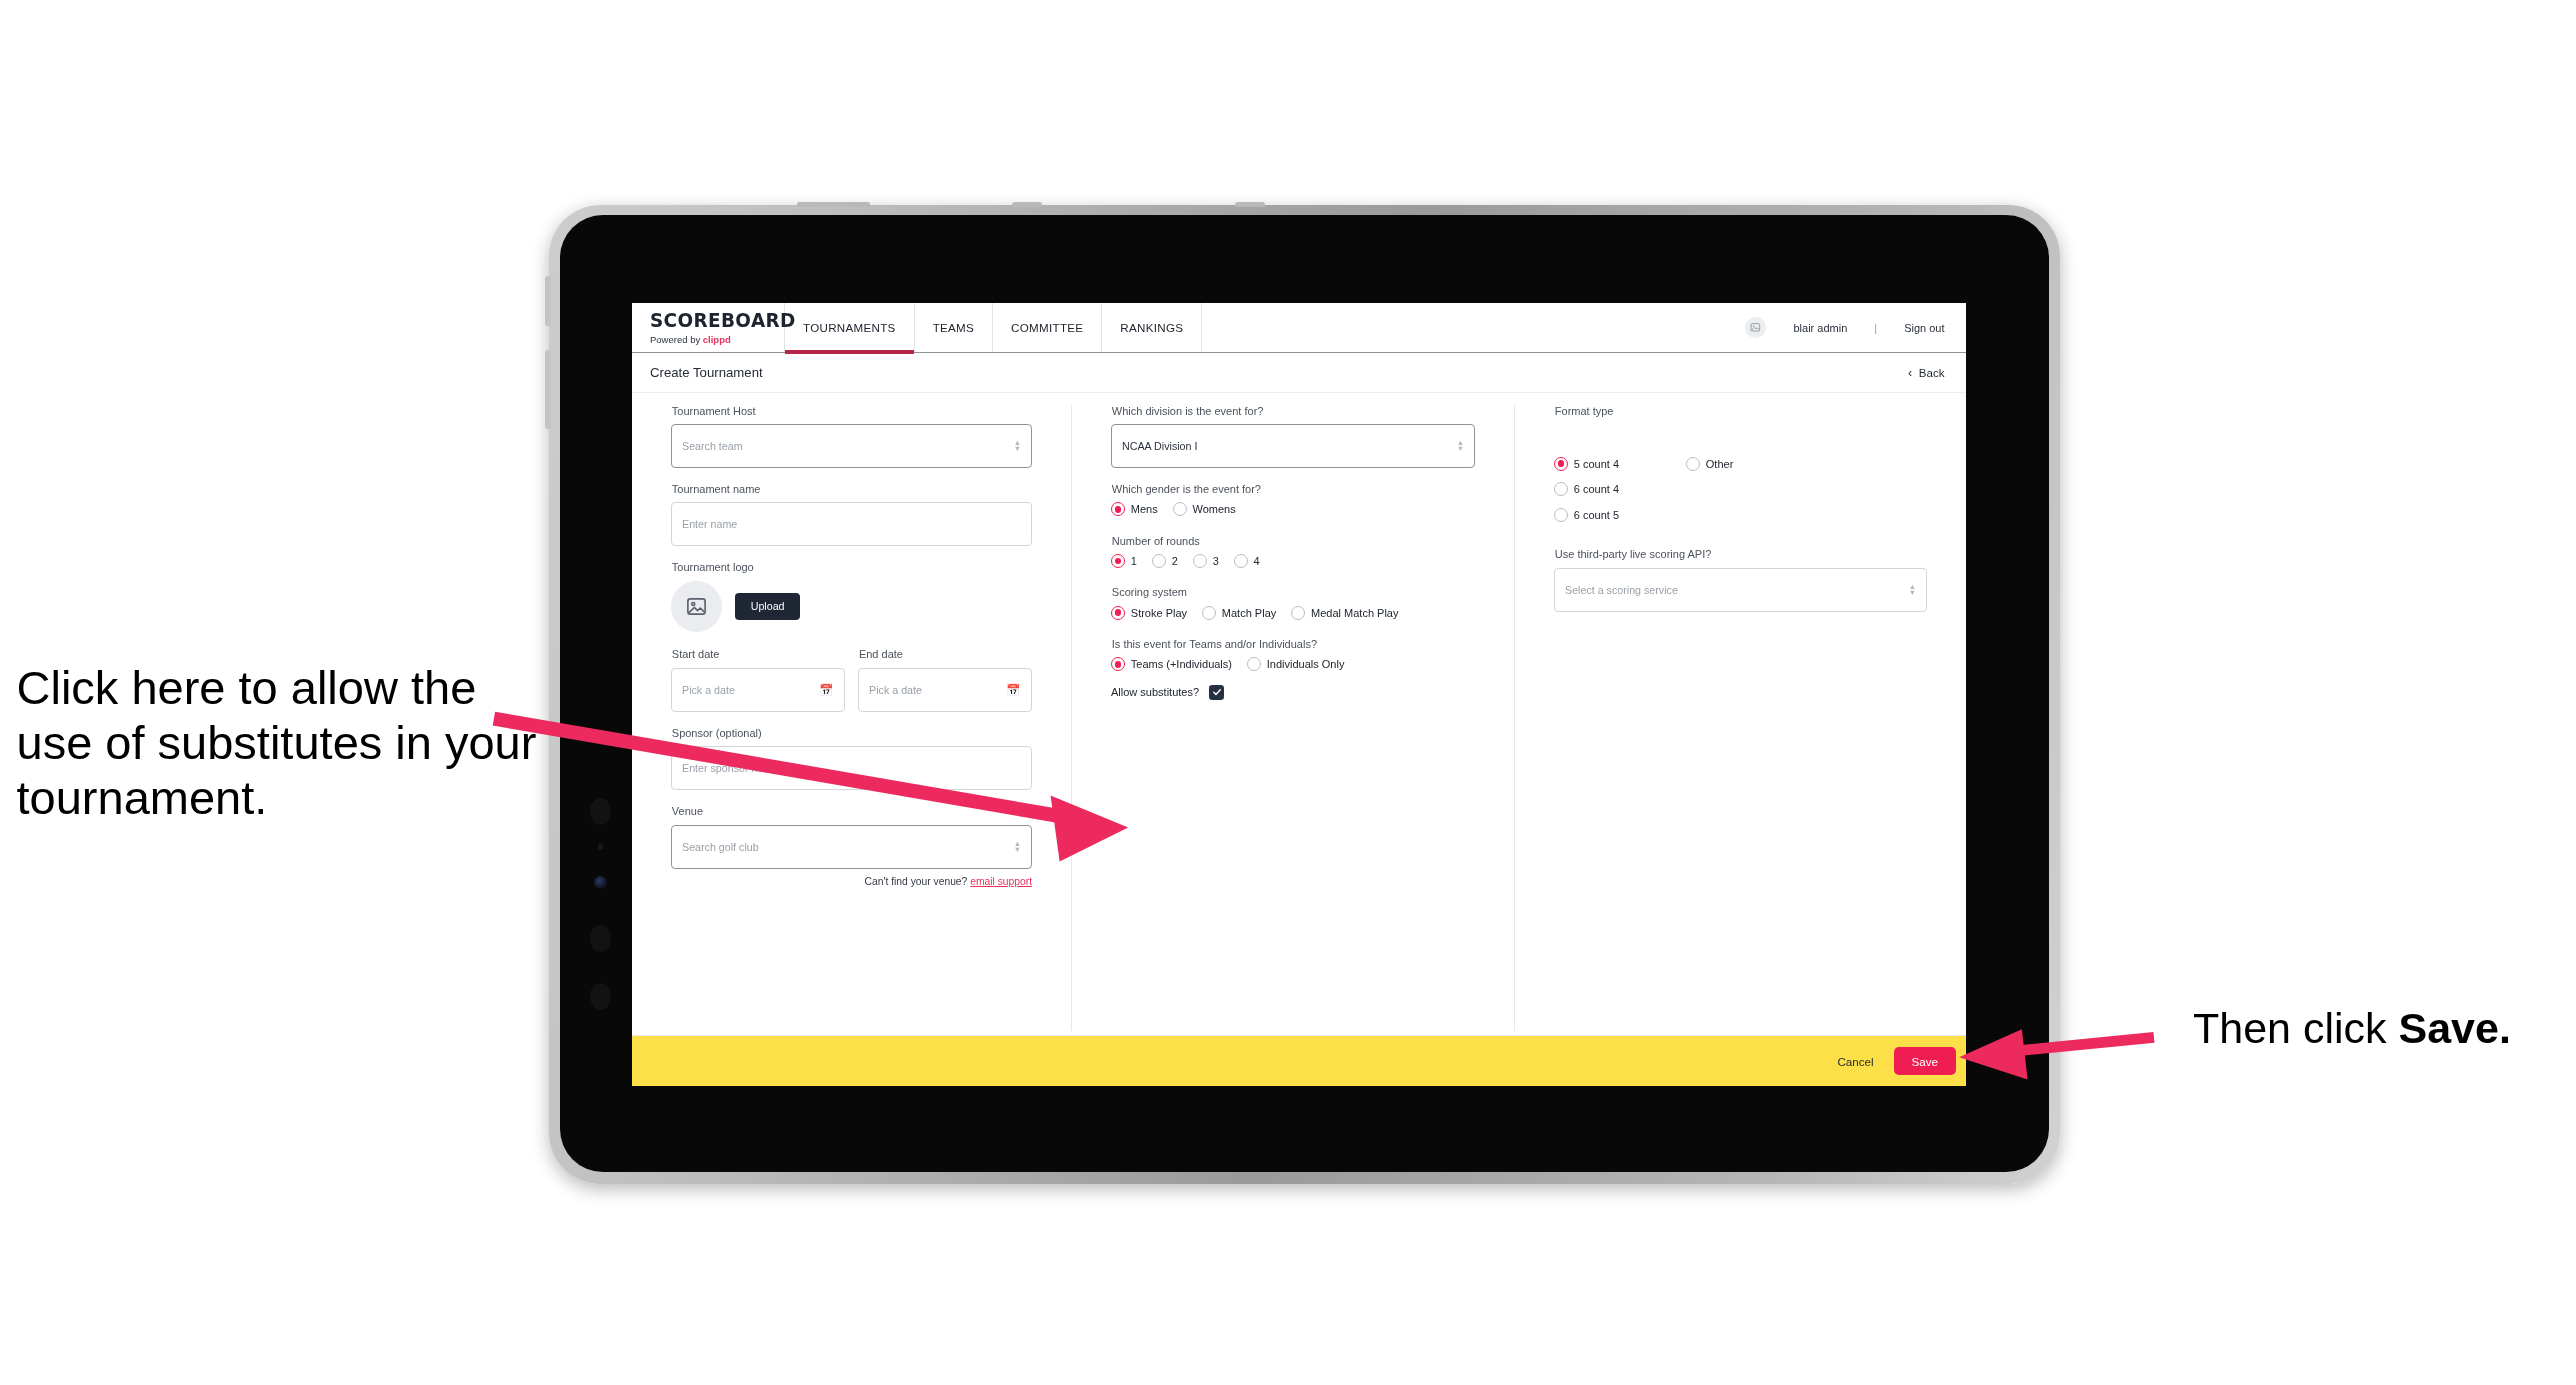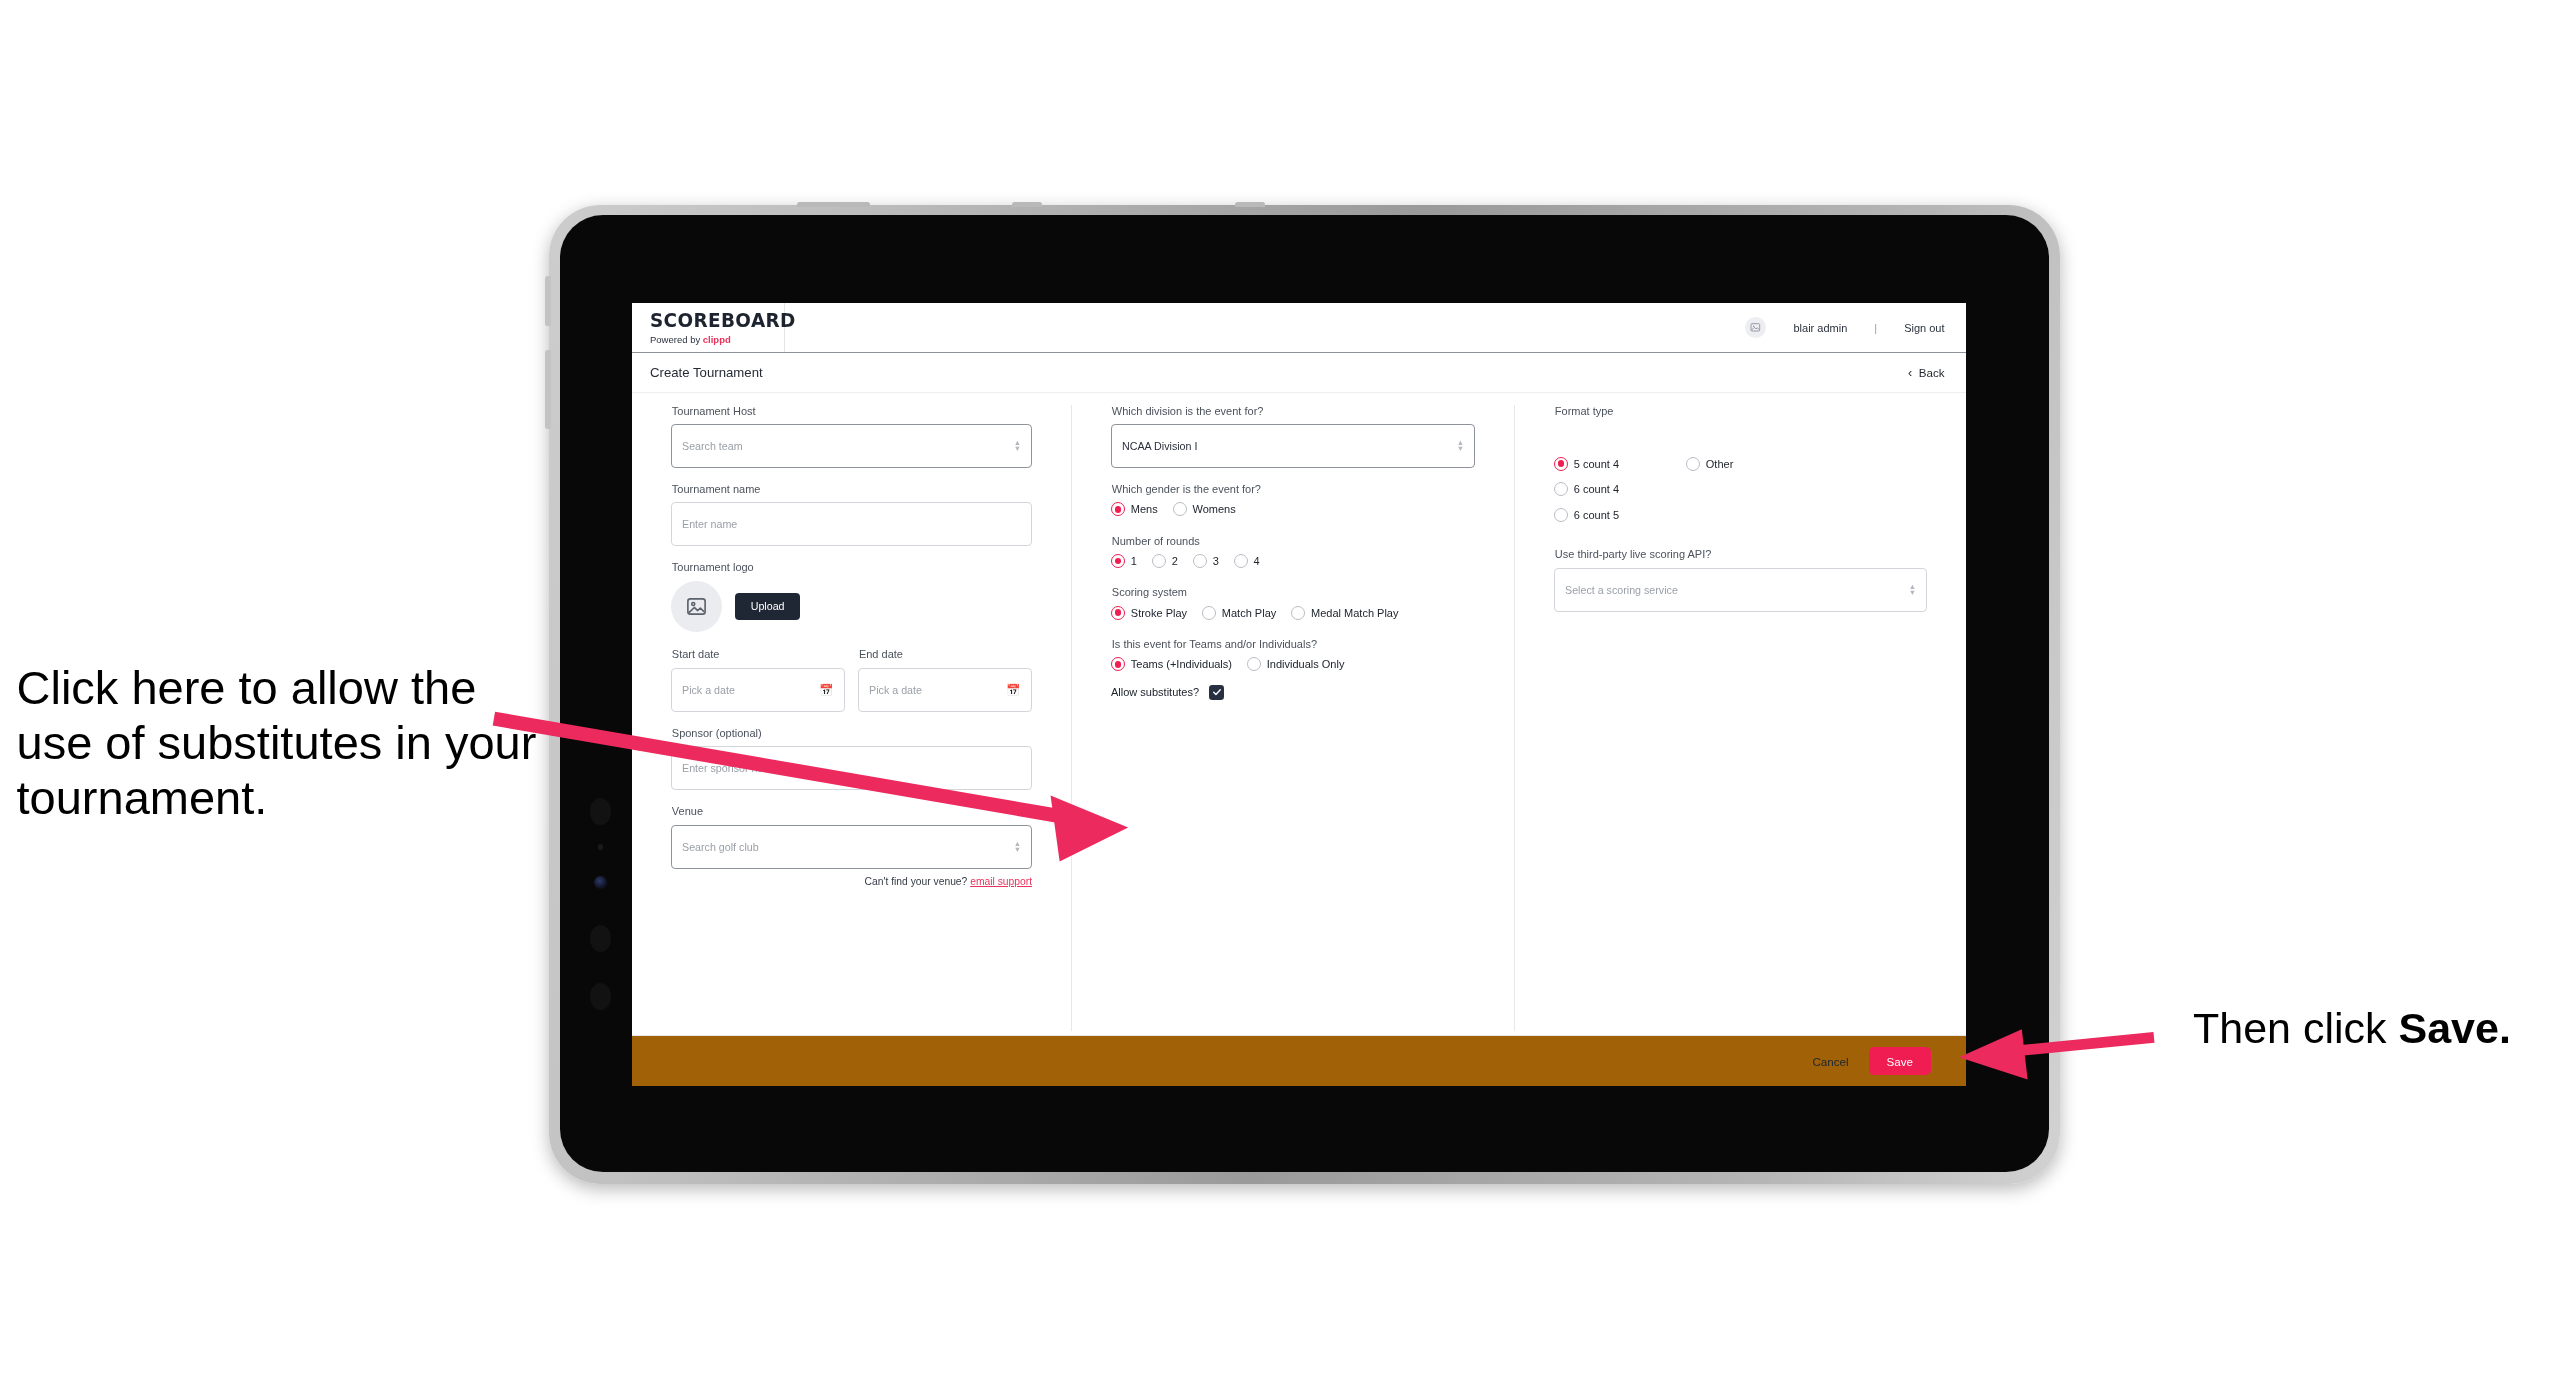--- a/index.html
+++ b/index.html
@@ -176,21 +176,21 @@
   .cbox {
     width: 15px; height: 15px; border-radius: 3.3px; background: #263040;
     display: flex; align-items: center; justify-content: center; cursor: pointer;
   }
   .cbox svg { display: block; }
 
   
   .footer {
     position: absolute; left: 0; right: 0; bottom: 0; height: 51px;
     border-top: 0.8px solid #e6e8eb; display: flex; align-items: center;
-    justify-content: flex-end; gap: 20px; padding-right: 35px; background: #a16207;
+    justify-content: flex-end; gap: 20px; padding-right: 10px; background: #fde047;
   }
   .cancel-btn { font-size: 11.6px; color: #1f2630; cursor: pointer; }
   .save-btn {
     background: #ef1d52; color: #fff; font-size: 11.6px;
     padding: 7.4px 18px; border-radius: 5px; cursor: pointer;
   }
 
   
   .anno {
     position: absolute; color: #000;
@@ -224,20 +224,26 @@
 
   <div class="app">
 
     <div class="topnav">
       <div class="brand">
         <div class="brand-word">SCOREBOARD</div>
         <div class="brand-sub">
           <span>Powered by </span><span class="clippd">clippd</span>
         </div>
       </div>
+      <div class="navtabs">
+        <div class="navtab active">TOURNAMENTS</div>
+        <div class="navtab">TEAMS</div>
+        <div class="navtab">COMMITTEE</div>
+        <div class="navtab">RANKINGS</div>
+      </div>
       <div class="nav-right">
         <div class="avatar">
           <svg width="10.7" height="10.7" viewBox="0 0 16 16">
             <rect x="1.5" y="2.5" width="13" height="11" rx="1.5" fill="none" stroke="#8c9098" stroke-width="1.3"></rect>
             <circle cx="5.5" cy="6.2" r="1.1" fill="#8c9098"></circle>
             <path d="M2.5 12 L6.5 8 L9 10.3 L11 8.7 L13.5 11.4" fill="none" stroke="#8c9098" stroke-width="1.3" stroke-linejoin="round"></path>
           </svg>
         </div>
         <span>blair admin</span>
         <span class="sep">|</span>

